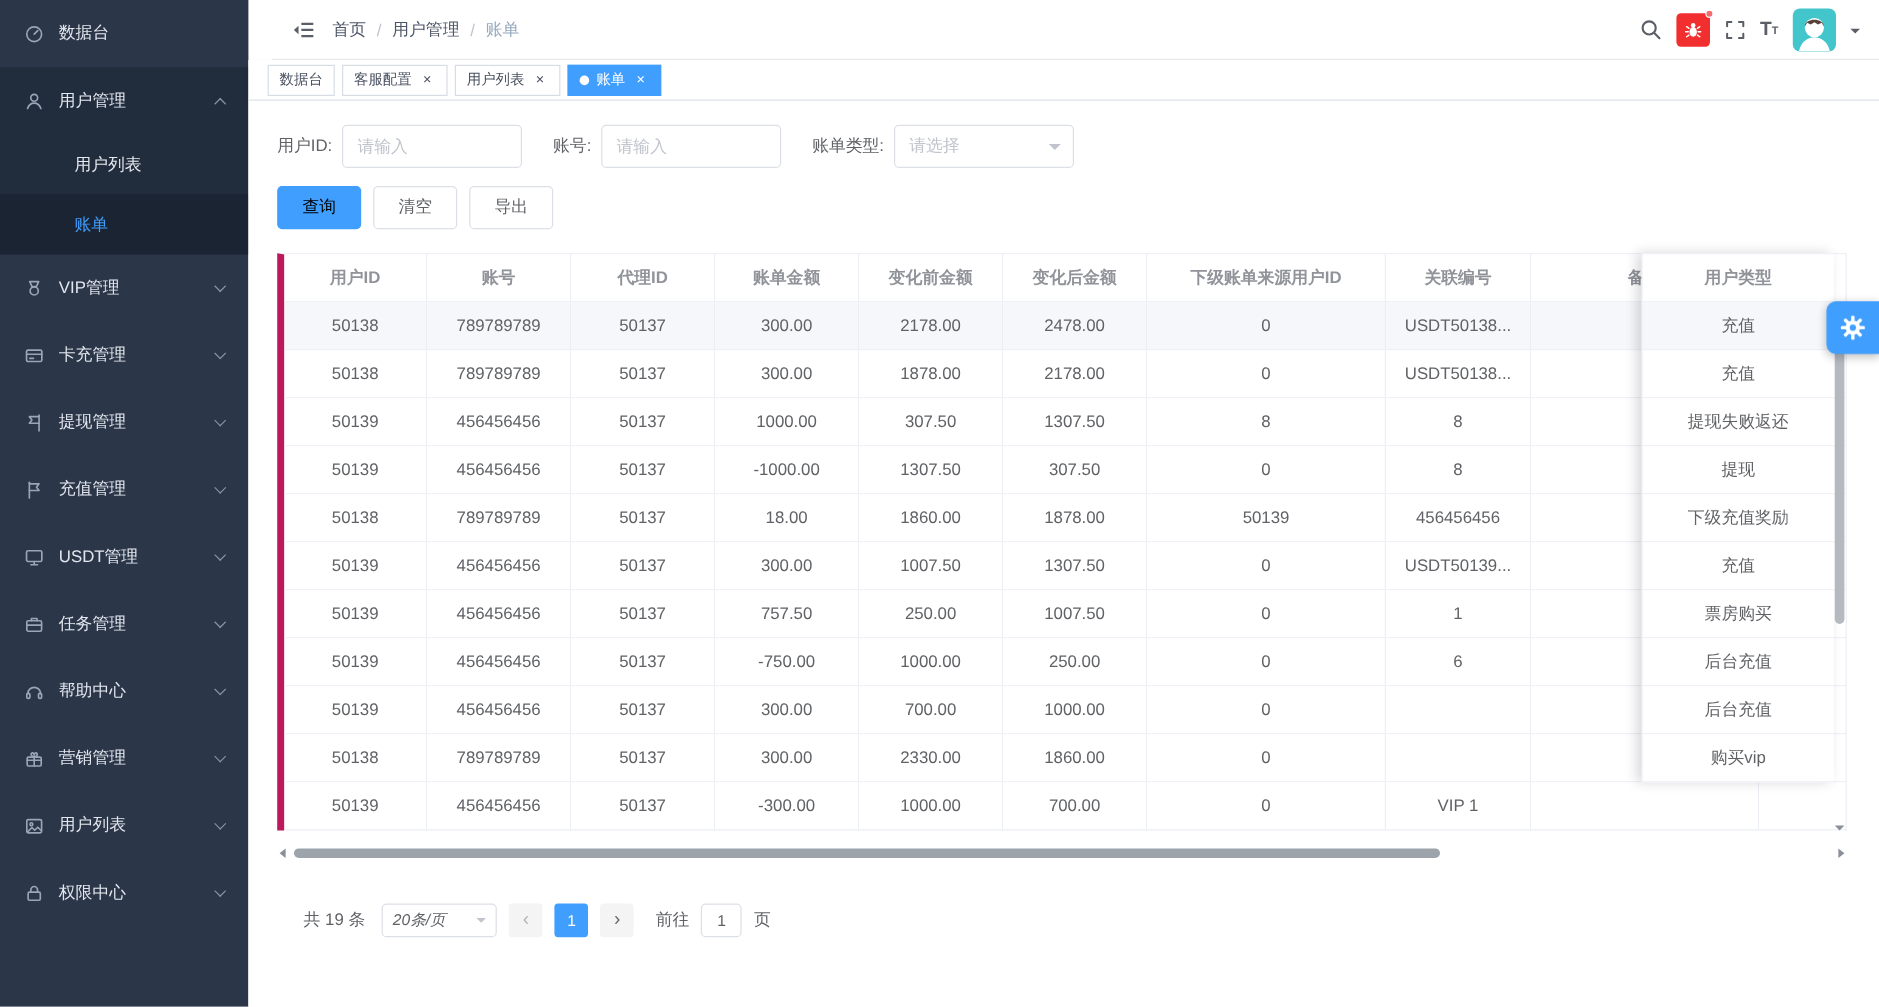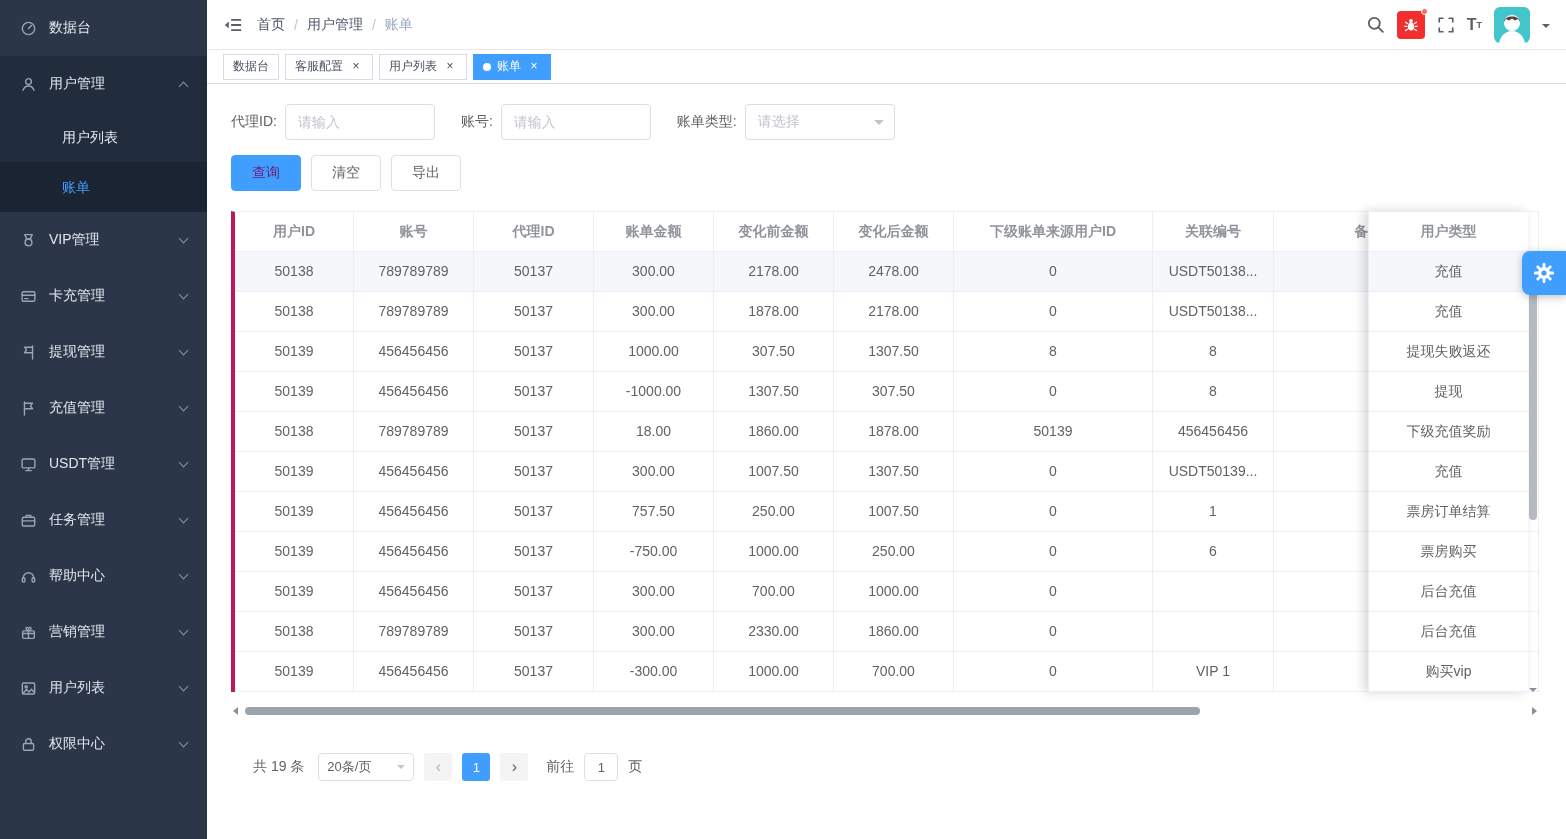--- a/index.html
+++ b/index.html
@@ -27,21 +27,21 @@
   .mi-arrow.up{transform:rotate(-135deg);margin-top:4px;}
   .submenu{background:var(--submenu-bg);}
   .submenu-item{height:50px;line-height:50px;padding-left:62px;font-size:14px;color:#e6e9ef;cursor:pointer;}
   .submenu-item.active{color:var(--primary);background:#1b2433;}
 
   
   .main{flex:1;display:flex;flex-direction:column;min-width:0;}
 
   
   .topbar{height:50px;background:#fff;display:flex;align-items:center;padding:0 16px;
-    border-bottom:1px solid #eaeaea;flex-shrink:0;}
+    border-bottom:1px solid #eaeaea;flex-shrink:0;margin-left:20px;}
   .hamburger{color:#5a5e66;margin-right:14px;display:inline-flex;cursor:pointer;}
   .breadcrumb{font-size:14px;display:flex;align-items:center;}
   .crumb{color:#4d5668;}
   .crumb.last{color:#97a8be;}
   .sep{color:#c0c4cc;margin:0 9px;}
   .topbar-right{margin-left:auto;display:flex;align-items:center;gap:12px;}
   .tb-icon{color:#5a5e66;display:inline-flex;align-items:center;cursor:pointer;}
   .bug-btn{position:relative;width:28px;height:28px;background:var(--danger);border-radius:4px;
     display:inline-flex;align-items:center;justify-content:center;cursor:pointer;}
   .badge-dot{position:absolute;top:-3px;right:-3px;width:7px;height:7px;border-radius:50%;
@@ -71,25 +71,25 @@
   .filter-item{display:flex;align-items:center;gap:8px;font-size:14px;color:#606266;}
   .input{width:150px;height:36px;border:1px solid #dcdfe6;border-radius:4px;padding:0 12px;
     font-size:14px;color:#606266;outline:none;font-family:inherit;}
   .input::placeholder{color:#c0c4cc;}
   .select{width:150px;height:36px;border:1px solid #dcdfe6;border-radius:4px;padding:0 10px 0 12px;
     display:flex;align-items:center;justify-content:space-between;font-size:14px;color:#c0c4cc;cursor:pointer;}
   .sel-caret{width:0;height:0;border:5px solid transparent;border-top-color:#c0c4cc;margin-top:5px;}
   .btn-row{display:flex;gap:10px;margin:15px 0 20px;}
   .btn{min-width:70px;height:36px;border-radius:4px;border:1px solid #dcdfe6;background:#fff;
     color:#606266;font-size:14px;cursor:pointer;font-family:inherit;}
-  .btn.primary{background:var(--primary);border-color:var(--primary);color:#701a75;}
+  .btn.primary{background:var(--primary);border-color:var(--primary);color:#000000;}
 
   
   .table-area{position:relative;width:1308px;}
-  .tbl{border-top:1px solid #ebeef5;border-left:4px solid #be185d;width:100%;}
+  .tbl{border-top:1px solid #ebeef5;border-left:6px solid #be185d;width:100%;}
   .tr{display:grid;grid-template-columns:119px 120px 120px 120px 120px 120px 199px 121px 190px minmax(0,1fr);}
   .cell{height:40px;line-height:39px;border-right:1px solid #ebeef5;border-bottom:1px solid #ebeef5;
     text-align:center;font-size:14px;color:#606266;white-space:nowrap;overflow:hidden;
     text-overflow:ellipsis;padding:0 4px;background:#fff;}
   .tr.th .cell{color:#909399;font-weight:bold;}
   .tr.stripe .cell{background:#f5f7fa;}
   .fixed-col{position:absolute;top:0;right:11px;width:160px;border-top:1px solid #ebeef5;
     border-left:1px solid #ebeef5;background:#fff;box-shadow:-4px 0 10px rgba(0,0,0,.16);z-index:3;}
   .fc-cell{height:40px;line-height:39px;border-bottom:1px solid #ebeef5;text-align:center;
     font-size:14px;color:#606266;background:#fff;white-space:nowrap;overflow:hidden;}
@@ -107,21 +107,21 @@
   .hs-arrow.left{left:2px;border-top:4px solid transparent;border-bottom:4px solid transparent;
     border-right:5px solid #8a8f99;}
   .hs-arrow.right{right:2px;border-top:4px solid transparent;border-bottom:4px solid transparent;
     border-left:5px solid #8a8f99;}
 
   
   .pagination{display:flex;align-items:center;margin-top:36px;padding-left:22px;font-size:14px;
     color:#606266;gap:10px;}
   .pg-total{margin-right:4px;}
   .page-size{width:96px;height:28px;border:1px solid #dcdfe6;border-radius:4px;display:flex;
-    align-items:center;justify-content:space-between;padding:0 8px;font-size:13px;color:#606266;cursor:pointer;}
+    align-items:center;justify-content:space-between;padding:0 8px;font-size:13px;color:#606266;cursor:pointer;font-style:italic;}
   .page-size .sel-caret{border-width:4px;margin-top:4px;}
   .pg-btn{width:28px;height:28px;border-radius:3px;background:#f4f4f5;color:#b0b3b8;display:flex;
     align-items:center;justify-content:center;font-size:16px;cursor:pointer;}
   .pg-btn.next{color:#606266;}
   .pg-num{width:28px;height:28px;border-radius:3px;background:var(--primary);color:#fff;display:flex;
     align-items:center;justify-content:center;font-size:13px;cursor:pointer;}
   .goto-label{margin-left:8px;}
   .goto-input{width:34px;height:28px;border:1px solid #dcdfe6;border-radius:4px;text-align:center;
     font-size:13px;color:#606266;outline:none;font-family:inherit;}
 
@@ -333,21 +333,21 @@
         <span class="tag-dot"></span>
         <span class="tag-label">账单</span>
         <span class="tag-close">×</span>
       </div>
     </div>
 
   <div class="content">
 
     <div class="filter-row">
       <div class="filter-item">
-        <span>代理ID:</span>
+        <span>用户ID:</span>
         <input class="input" placeholder="请输入" style="">
       </div>
       <div class="filter-item">
         <span>账号:</span>
         <input class="input" placeholder="请输入" style="">
       </div>
       <div class="filter-item">
         <span>账单类型:</span>
         <div class="select">
           <span>请选择</span>
@@ -512,21 +512,20 @@
           </div>
       </div>
       <div class="fixed-col">
           <div class="fc-cell fc-head">用户类型</div>
           <div class="fc-cell stripe">充值</div>
           <div class="fc-cell">充值</div>
           <div class="fc-cell">提现失败返还</div>
           <div class="fc-cell">提现</div>
           <div class="fc-cell">下级充值奖励</div>
           <div class="fc-cell">充值</div>
-          <div class="fc-cell">票房订单结算</div>
           <div class="fc-cell">票房购买</div>
           <div class="fc-cell">后台充值</div>
           <div class="fc-cell">后台充值</div>
           <div class="fc-cell">购买vip</div>
         </div>
       <div class="v-scrollbar">
         <div class="v-thumb"></div>
         <span class="vs-arrow"></span>
       </div>
     </div>

